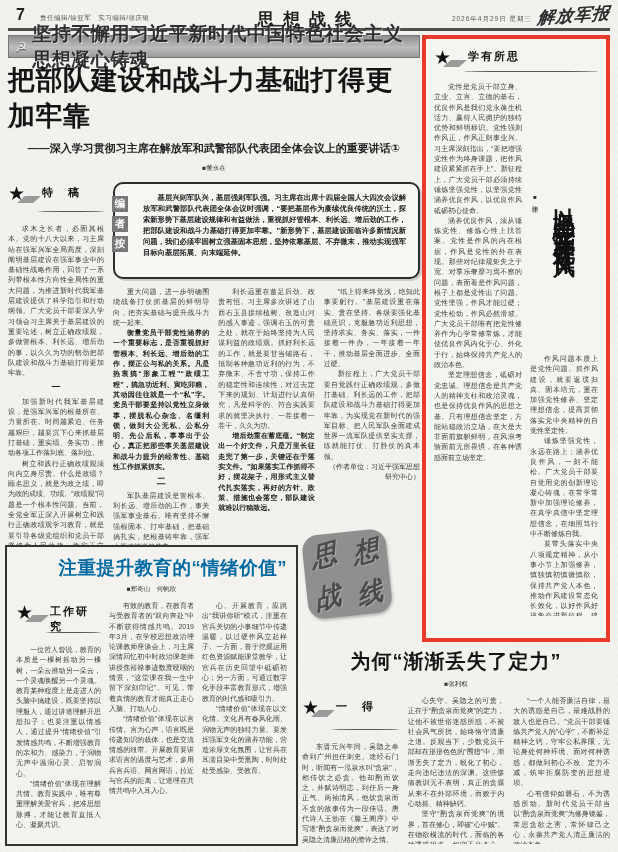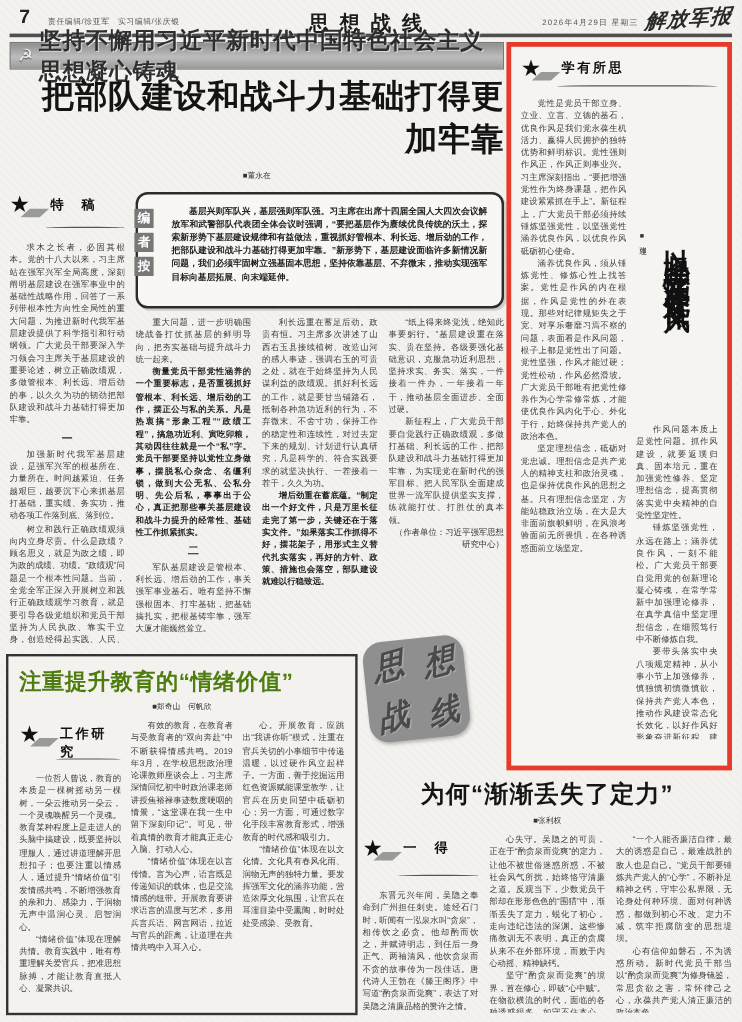--- a/index.html
+++ b/index.html
@@ -28,21 +28,21 @@
     display:flex; align-items:center; padding-left:6px;
     border:1px solid #777;
   }
   .banner .emblem { font-size:14px; color:#efefef; text-shadow:0 1px 1px #444; margin-right:5px; }
   .banner .banner-text {
     font-size:19px; font-weight:900; color:#2e2e2e; letter-spacing:.5px;
     text-shadow:1px 1px 0 rgba(255,255,255,.55);
   }
   
   .main { position:absolute; left:8px; top:60px; width:412px; height:472px; }
-  .main-headline { text-align:right; font-size:27px; font-weight:900; color:#141414; letter-spacing:.5px; margin-top:2px; }
+  .main-headline { text-align:left; font-size:27px; font-weight:900; color:#141414; letter-spacing:.5px; margin-top:2px; }
   .main-subtitle { text-align:center; font-size:11px; font-weight:bold; color:#222; margin-top:7px; }
   .main-author { text-align:center; font-size:6.5px; color:#333; margin-top:8px; }
   .main-body { display:flex; gap:9px; margin-top:9px; }
   .colwrap-1 { width:96px; flex:none; }
   .main-right { flex:1; min-width:0; }
   
   .sec-hd { position:relative; height:34px; margin-bottom:8px; }
   .sec-hd .star { position:absolute; left:0; top:0; font-size:19px; color:#111; }
   .sec-hd .swoosh { position:absolute; left:13px; top:14px; width:16px; height:7px; background:#9a9a9a; transform:skewX(-48deg); }
   .sec-hd .sec-label { position:absolute; left:34px; top:3px; font-size:11px; font-weight:900; color:#111; letter-spacing:2px; }
@@ -82,21 +82,21 @@
   .v-author {
     position:absolute; left:0px; top:112px; writing-mode:vertical-rl; text-orientation:upright;
     font-size:6px; color:#333; letter-spacing:1px;
   }
   .redbox-colR-text { margin-top:8px; height:262px; overflow:hidden; }
   
   .edu-box {
     position:absolute; left:5px; top:545px; width:293px; height:301px;
     border:2px solid #333; background:#f4f2ee; padding:8px 9px;
   }
-  .edu-title { text-align:left; font-size:18.5px; font-weight:900; color:#4d7c0f; letter-spacing:.5px; }
+  .edu-title { text-align:right; font-size:18.5px; font-weight:900; color:#0369a1; letter-spacing:.5px; }
   .edu-authors { text-align:center; font-size:6.5px; color:#333; margin-top:5px; }
   .edu-body { display:flex; gap:8px; margin-top:7px; }
   .edu-col { height:236px; }
   .edu-colwrap .sec-hd { height:36px; }
   .edu-col1-text { height:194px; overflow:hidden; }
   
   .calli { position:absolute; left:305px; top:532px; width:88px; height:104px; }
   .calli-block {
     width:84px; height:84px; border-radius:16px; background:#8f8f8f;
     transform:rotate(-6deg); display:grid; grid-template-columns:1fr 1fr; grid-template-rows:1fr 1fr;
@@ -130,20 +130,21 @@
   </div>
   <div class="hdr-rule"></div>
 
   <div class="banner">
     <span class="emblem">☭</span>
     <span class="banner-text">坚持不懈用习近平新时代中国特色社会主义思想凝心铸魂</span>
   </div>
 
   <div class="main">
     <div class="main-headline">把部队建设和战斗力基础打得更加牢靠</div>
+    <div class="main-subtitle">——深入学习贯彻习主席在解放军和武警部队代表团全体会议上的重要讲话①</div>
     <div class="main-author">■董永在</div>
     <div class="main-body">
       <div class="colwrap-1">
         <div class="sec-hd">
           <span class="star">★</span>
           <span class="swoosh"></span>
           <span class="sec-label">特　稿</span>
           <span class="sec-line"></span>
         </div>
         <div class="col col-h330">

